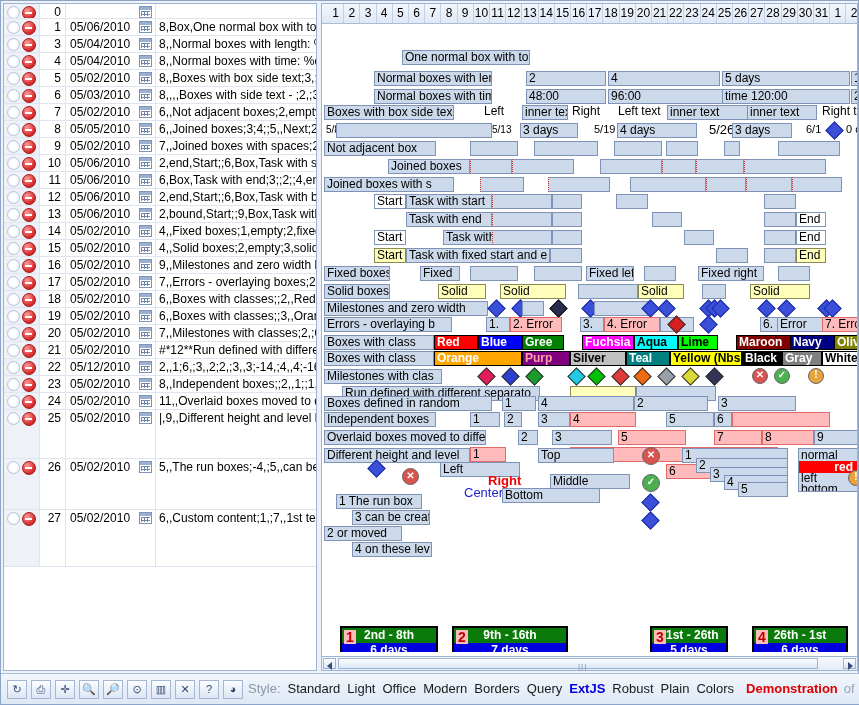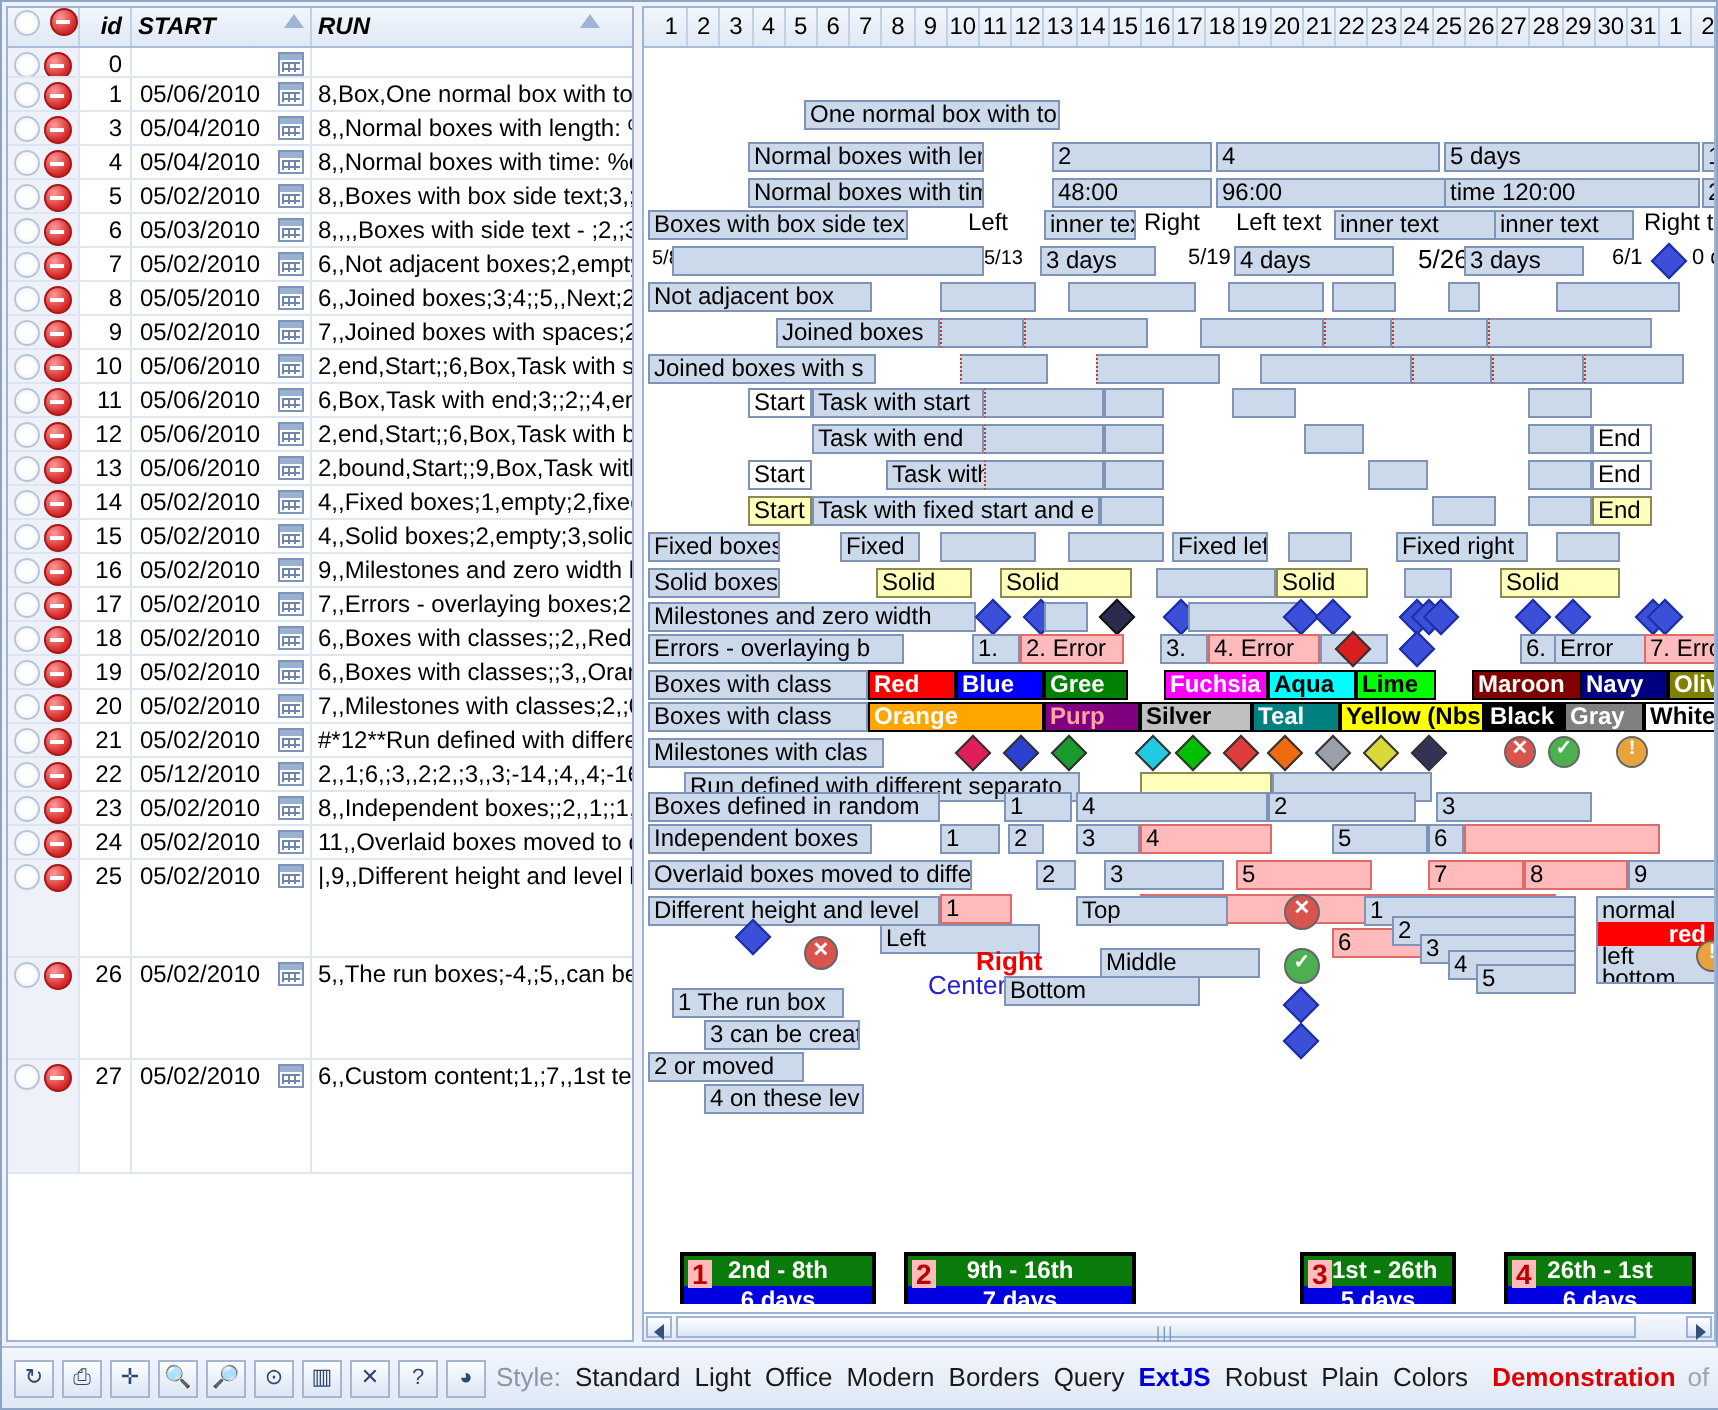--- a/index.html
+++ b/index.html
@@ -105,35 +105,20 @@
   .styles .it.sel{color:#0000dd;font-weight:bold;}
   .styles .demo{margin-left:12px;color:#dd0000;font-weight:bold;}
   .styles .tail{margin-left:6px;color:#9aa5b5;}
 </style>
 </head>
 <body>
 
 <div class="app">
 
   <div class="left-pane">
-    <div class="grid-head">
-      <div class="gh c-sel">
-        <span class="radio"></span>
-        <span class="delbtn" style="margin-left:2px"></span>
-      </div>
-      <div class="gh c-id">id</div>
-      <div class="gh c-start">
-        <span>START</span>
-        <span class="sortmark"></span>
-      </div>
-      <div class="gh c-run">
-        <span>RUN</span>
-        <span class="sortmark" style="right:16px"></span>
-      </div>
-    </div>
     <div id="grid-body">
         <div class="row" style="height: 15px;">
           <div class="cell c-sel">
             <span class="radio"></span>
             <span class="delbtn"></span>
           </div>
           <div class="cell c-id">0</div>
           <div class="cell c-start"><span></span><span class="calicon"></span></div>
           <div class="cell c-run"></div>
         </div>
@@ -448,21 +433,21 @@
         <div class="bx" style="left: 344px; top: 117px; width: 32px;"></div>
         <div class="bx" style="left: 402px; top: 117px; width: 16px;"></div>
         <div class="bx" style="left: 456px; top: 117px; width: 62px;"></div>
         <div class="bx" style="left: 66px; top: 135px; width: 82px;">Joined boxes</div>
         <div class="bx joined" style="left: 148px; top: 135px; width: 42px;"></div>
         <div class="bx joined" style="left: 190px; top: 135px; width: 62px;"></div>
         <div class="bx" style="left: 278px; top: 135px; width: 62px;"></div>
         <div class="bx joined" style="left: 340px; top: 135px; width: 34px;"></div>
         <div class="bx joined" style="left: 374px; top: 135px; width: 48px;"></div>
         <div class="bx joined" style="left: 422px; top: 135px; width: 82px;"></div>
-        <div class="bx" style="left: 2px; top: 153px; width: 114px;">Joined boxes with s</div>
+        <div class="bx" style="left: 2px; top: 153px; width: 130px;">Joined boxes with s</div>
         <div class="bx joined" style="left: 158px; top: 153px; width: 44px;"></div>
         <div class="bx joined" style="left: 226px; top: 153px; width: 62px;"></div>
         <div class="bx" style="left: 308px; top: 153px; width: 76px;"></div>
         <div class="bx joined" style="left: 384px; top: 153px; width: 40px;"></div>
         <div class="bx joined" style="left: 424px; top: 153px; width: 46px;"></div>
         <div class="bx joined" style="left: 470px; top: 153px; width: 50px;"></div>
         <div class="bx white" style="left: 52px; top: 170px; width: 32px;">Start</div>
         <div class="bx" style="left: 84px; top: 170px; width: 86px;">Task with start</div>
         <div class="bx joined" style="left: 170px; top: 170px; width: 60px;"></div>
         <div class="bx" style="left: 230px; top: 170px; width: 30px;"></div>
@@ -558,21 +543,21 @@
         <div class="ms" style="left: 314px; top: 346px; background: rgb(240, 106, 16); border-color: rgb(51, 51, 51);"></div>
         <div class="ms" style="left: 338px; top: 346px; background: rgb(154, 160, 168); border-color: rgb(51, 51, 51);"></div>
         <div class="ms" style="left: 362px; top: 346px; background: rgb(216, 216, 56); border-color: rgb(51, 51, 51);"></div>
         <div class="ms" style="left: 386px; top: 346px; background: rgb(51, 51, 85); border-color: rgb(51, 51, 51);"></div>
         <div class="ico" style="left: 430px; top: 344px; background: rgb(217, 83, 79);">✕</div>
         <div class="ico" style="left: 452px; top: 344px; background: rgb(76, 175, 80);">✓</div>
         <div class="ico" style="left: 486px; top: 344px; background: rgb(232, 163, 61);">!</div>
         <div class="bx" style="left: 20px; top: 362px; width: 198px;">Run defined with different separato</div>
         <div class="bx solid" style="left: 248px; top: 362px; width: 66px;"></div>
         <div class="bx" style="left: 314px; top: 362px; width: 80px;"></div>
-        <div class="bx" style="left: 2px; top: 372px; width: 146px;">Boxes defined in random</div>
+        <div class="bx" style="left: 2px; top: 372px; width: 168px;">Boxes defined in random</div>
         <div class="bx" style="left: 180px; top: 372px; width: 34px;">1</div>
         <div class="bx" style="left: 216px; top: 372px; width: 96px;">4</div>
         <div class="bx" style="left: 312px; top: 372px; width: 74px;">2</div>
         <div class="bx" style="left: 396px; top: 372px; width: 78px;">3</div>
         <div class="bx" style="left: 2px; top: 388px; width: 112px;">Independent boxes</div>
         <div class="bx" style="left: 148px; top: 388px; width: 30px;">1</div>
         <div class="bx" style="left: 182px; top: 388px; width: 18px;">2</div>
         <div class="bx" style="left: 216px; top: 388px; width: 32px;">3</div>
         <div class="bx err" style="left: 248px; top: 388px; width: 66px;">4</div>
         <div class="bx" style="left: 344px; top: 388px; width: 48px;">5</div>

